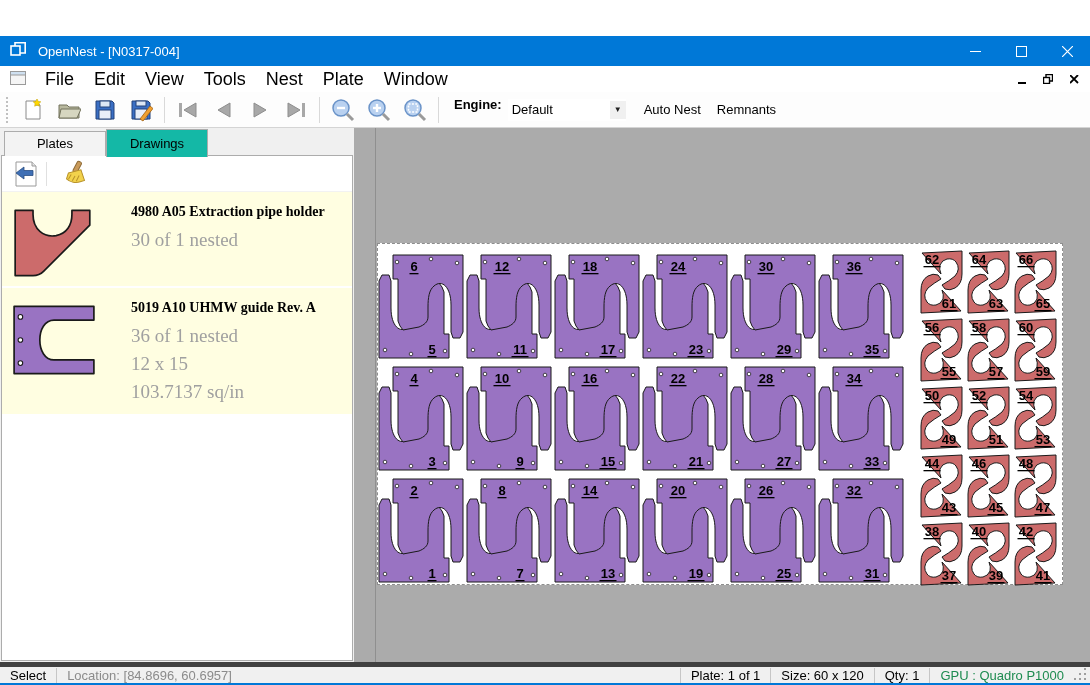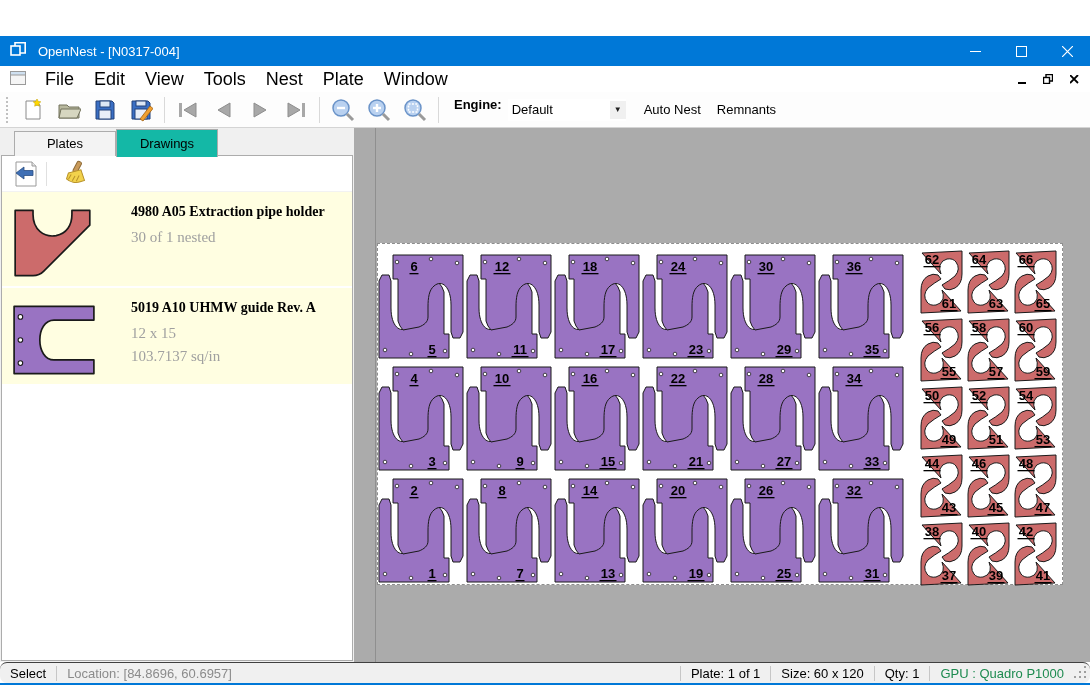--- a/index.html
+++ b/index.html
@@ -30,41 +30,41 @@
   .combo { display:flex; align-items:center; width:118px; height:22px; background:#fff; }
   .combo .val { flex:1; font-size:13px; padding-left:4px; }
   .combo .arrowbox { width:16px; height:18px; background:#f0f0f0; display:flex; align-items:center; justify-content:center; font-size:8px; color:#222; }
   .tb-text-btn { font-size:13px; padding:5px 8px; }
 
   
   .mainrow { flex:1; display:flex; min-height:0; }
 
   
   .panel { width:354px; background:#f0f0f0; display:flex; flex-direction:column; position:relative; }
-  .tabstrip { height:28px; display:flex; align-items:flex-end; padding-left:14px; position:relative; z-index:2; }
+  .tabstrip { height:28px; display:flex; align-items:flex-end; padding-left:4px; position:relative; z-index:2; }
   .tab { width:102px; text-align:center; font-size:13px; background:#f3f3f3; border:1px solid #acacac; border-bottom:none; padding:4px 0 5px 0; }
   .tab.active { background:#14b8a6; padding:6px 0 6px 0; margin-bottom:-1px; position:relative; }
   .tabpage { flex:1; background:#fff; border:1px solid #acacac; margin:0 1px 1px 1px; margin-top:-1px; display:flex; flex-direction:column; overflow:hidden; }
   .panel-toolbar { height:36px; display:flex; align-items:center; border-bottom:1px solid #f2f2f2; }
   .pt-btn { width:34px; height:30px; display:flex; align-items:center; justify-content:center; margin-left:6px; }
   .pt-sep { width:1px; height:24px; background:#e0e0e0; margin:0 4px; }
   .dwg-item { background:#fffee1; display:flex; padding:8px 6px 8px 10px; margin-bottom:2px; }
   .dwg-thumb { width:105px; display:flex; align-items:flex-start; justify-content:flex-start; padding-top:8px; }
   .dwg-info { flex:1; padding-left:14px;font-family:Liberation Serif, serif; }
   .dwg-title { font-size:14px; font-weight:bold; color:#000; padding:4px 0 6px 0; }
-  .dwg-meta { font-size:15px; color:#a0a0a0; padding:3px 0; }
+  .dwg-meta { font-size:19px; color:#a0a0a0; padding:3px 0; }
 
   
   .canvas { flex:1; background:#ababab; position:relative; overflow:hidden; }
   .vline { position:absolute; left:21px; top:0; bottom:0; width:1px; background:#8f8f8f; }
   .plate { position:absolute; left:23px; top:115px; width:686px; height:342px; background:#ffffff; border:1px dashed #8e8e8e; }
   .plate svg { display:block; }
 
   
-  .statusbar { height:21px; background:#f0f0f0; border-top:1px solid #404040; display:flex; align-items:center; font-size:13px; flex:0 0 auto;border-radius:7px; }
+  .statusbar { height:21px; background:#f0f0f0; border-top:5px solid #404040; display:flex; align-items:center; font-size:13px; flex:0 0 auto; }
   .sb-item { padding:0 10px; color:#000; }
   .sb-item.dim { color:#8b8b8b; }
   .sb-item.green { color:#1E8B50; }
   .sb-sep { width:1px; height:15px; background:#c6c6c6; }
   .sb-spacer { flex:1; }
   .grip { width:14px; height:14px; margin-right:2px; position:relative; }
   .grip i { position:absolute; width:2px; height:2px; background:#9e9e9e; }
   .bottomedge { height:2px; background:#0078D7; flex:0 0 auto; }
 </style>
 </head>
@@ -259,20 +259,21 @@
           <div class="dwg-thumb">
             <svg width="84" height="72" viewBox="0 0 80 68">
                 <path d="M2,2 L78,2 L78,15 L40,15 C22,15 22,53 40,53 L78,53 L78,66 L2,66 Z" fill="#9973C2" stroke="#1a1a1a" stroke-width="1.6" stroke-linejoin="round"></path>
                 <circle cx="8" cy="12" r="2.2" fill="#fff" stroke="#1a1a1a"></circle>
                 <circle cx="8" cy="34" r="2.2" fill="#fff" stroke="#1a1a1a"></circle>
                 <circle cx="8" cy="56" r="2.2" fill="#fff" stroke="#1a1a1a"></circle>
               </svg>
           </div>
           <div class="dwg-info">
             <div class="dwg-title">5019 A10 UHMW guide Rev. A</div>
+            <div class="dwg-meta">36 of 1 nested</div>
             <div class="dwg-meta">12 x 15</div>
             <div class="dwg-meta">103.7137 sq/in</div>
           </div>
         </div>
       </div>
     </div>
 
     <div class="canvas">
       <div class="vline"></div>
       <div class="plate">

